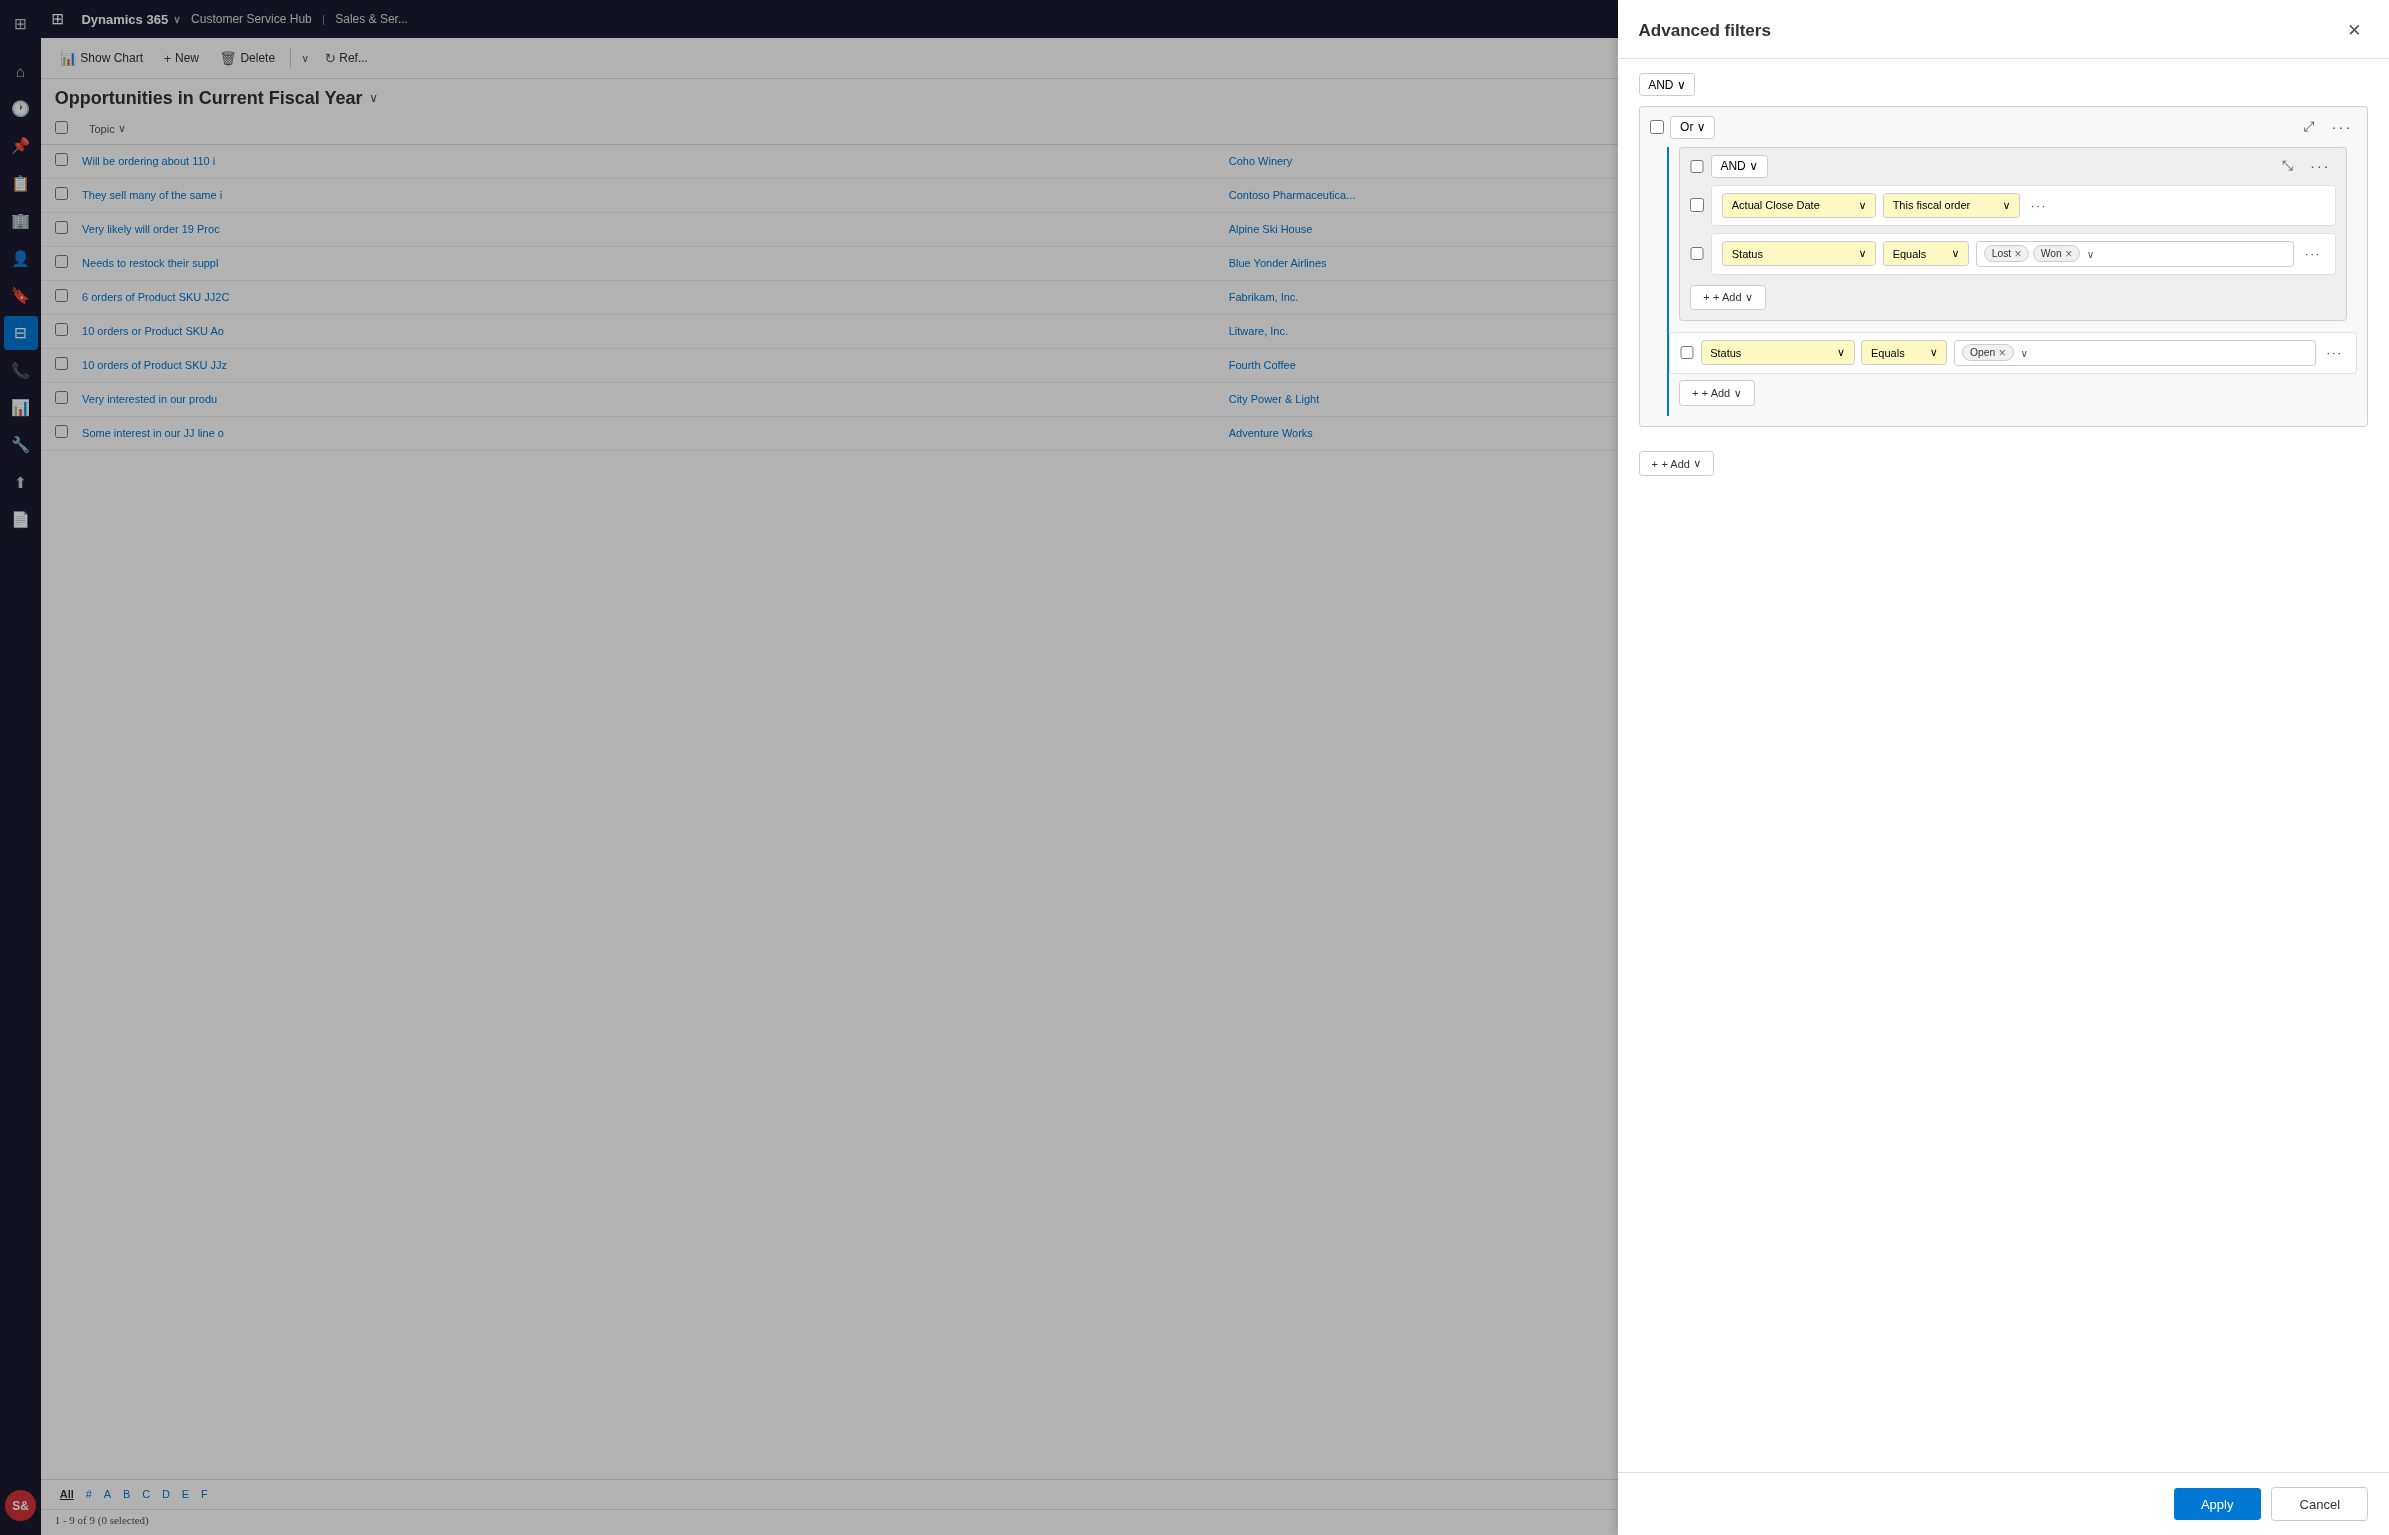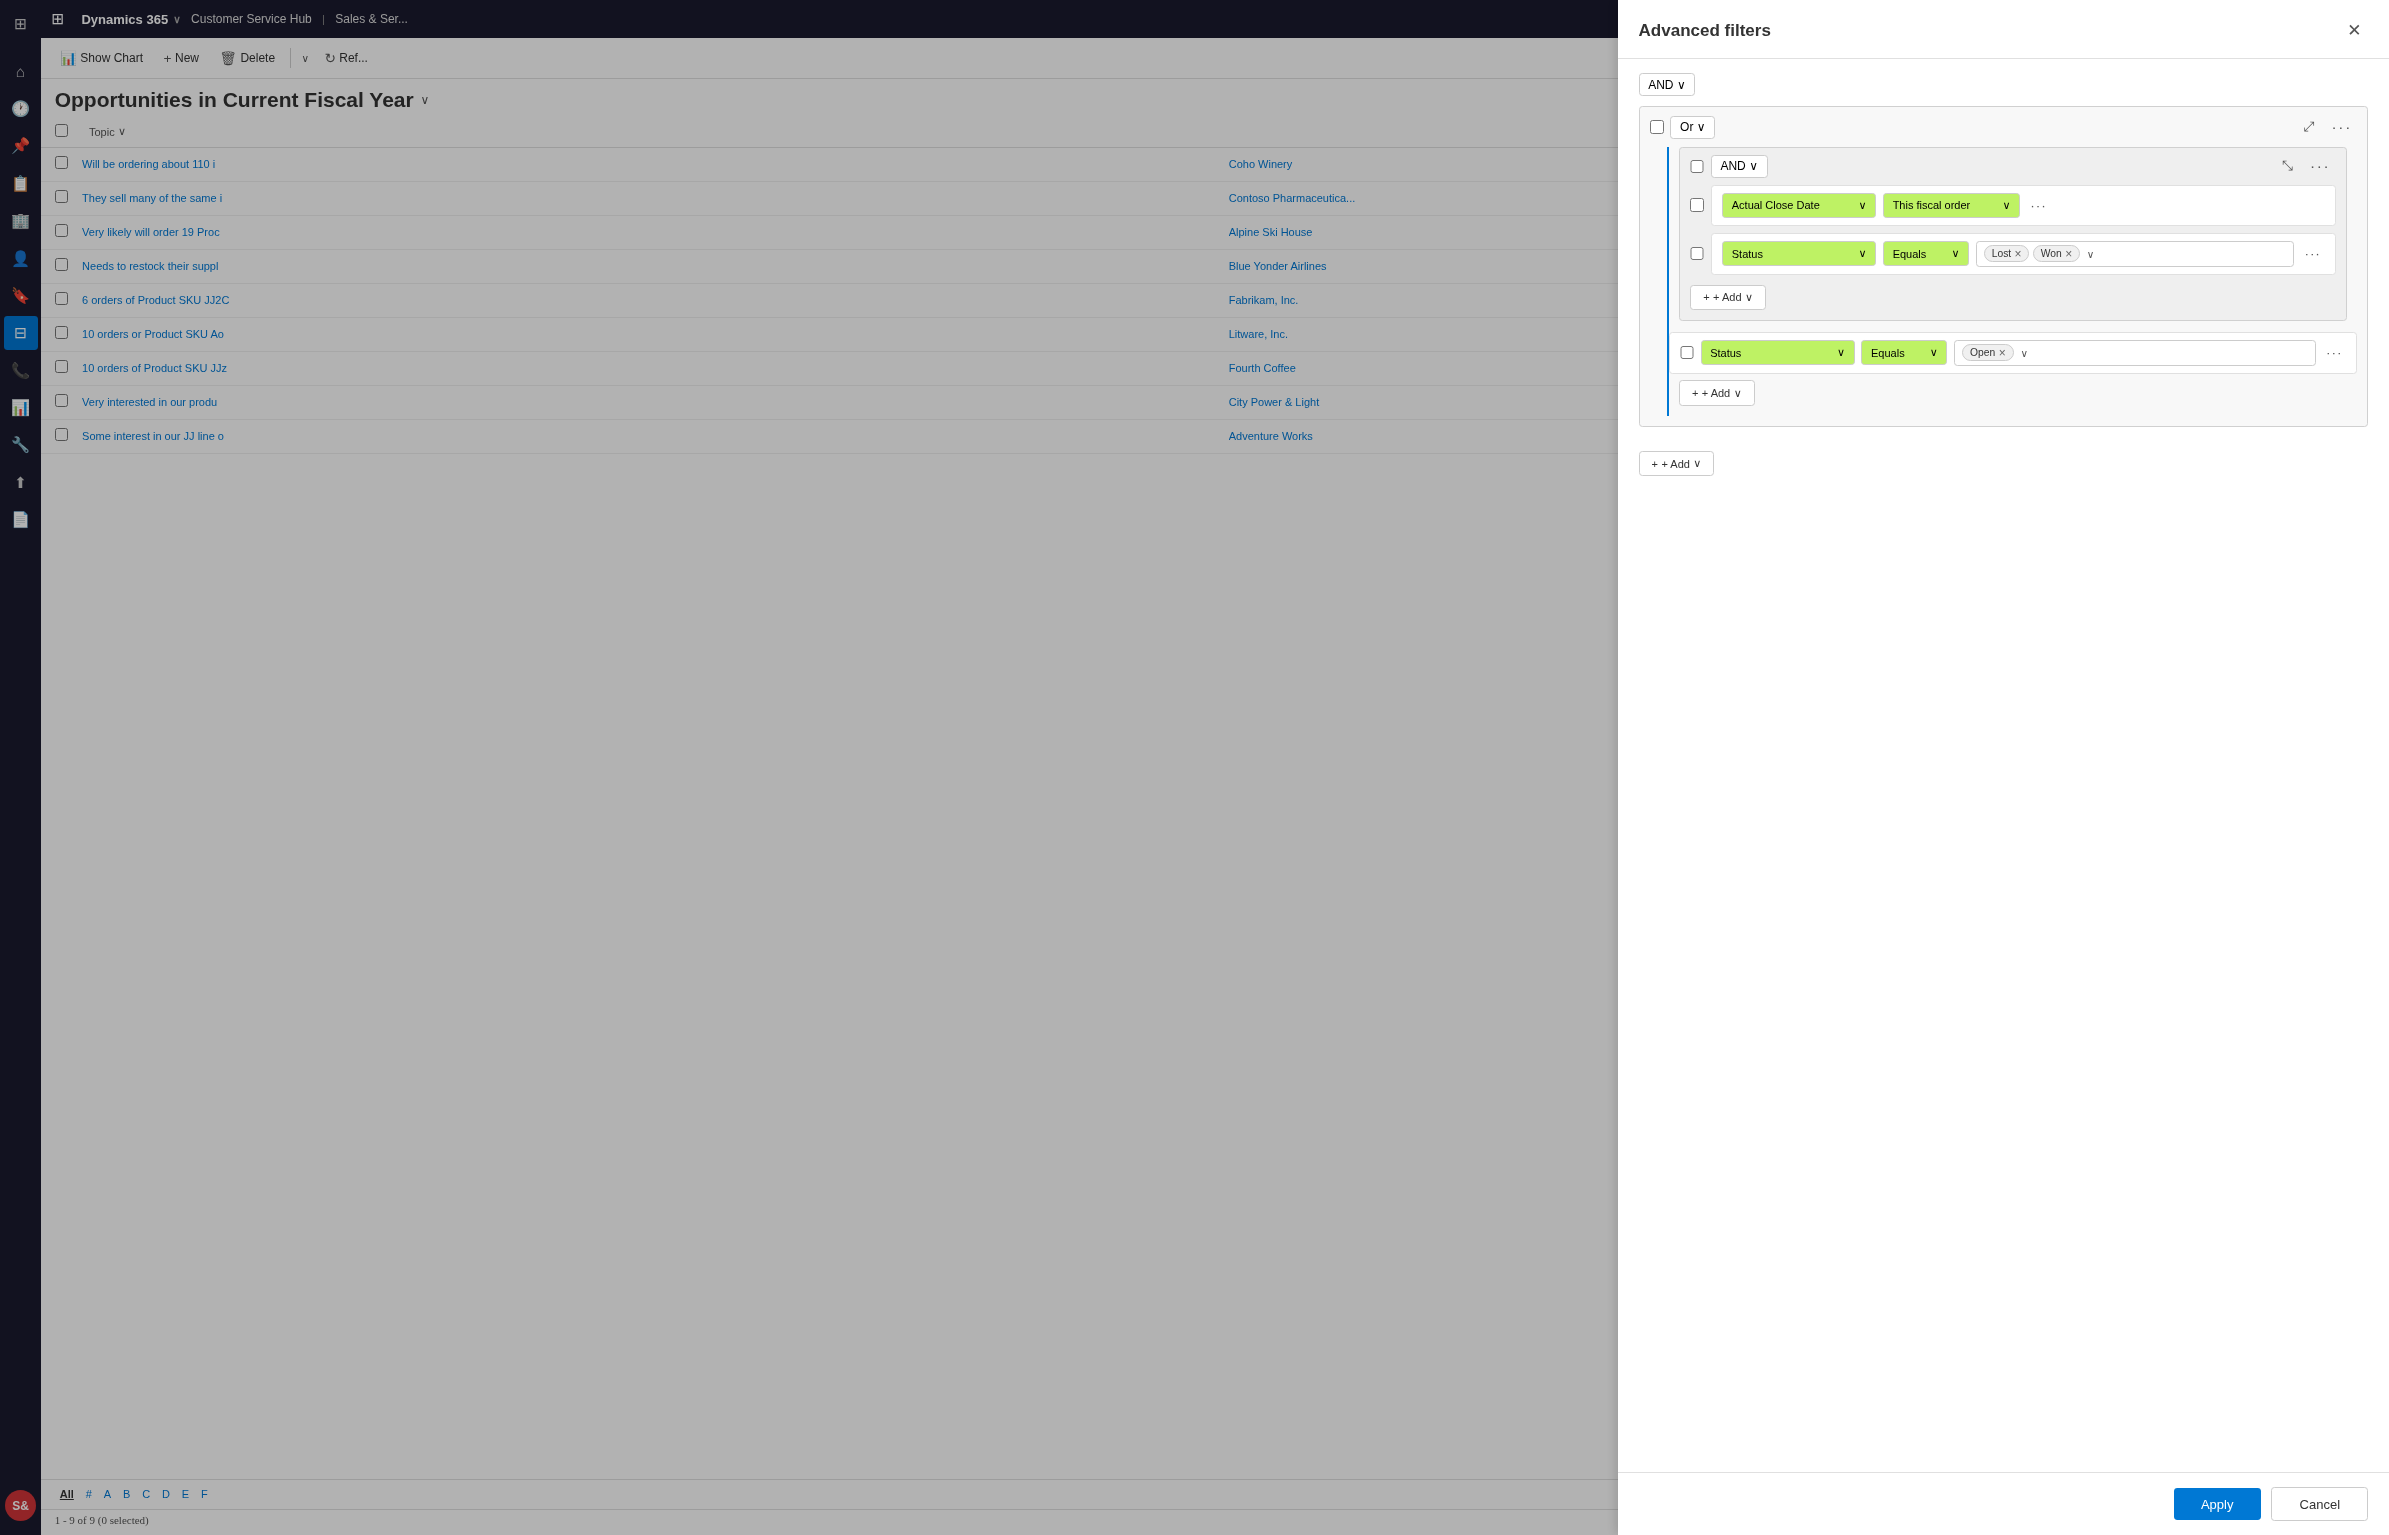--- a/index.html
+++ b/index.html
@@ -86,21 +86,21 @@
       flex: 1;
       overflow: hidden;
       display: flex;
       flex-direction: column;
     }
     .list-header {
       padding: 8.6px 13.7px 5.1px;
       display: flex; align-items: center; gap: 6.9px;
     }
     .list-title {
-      font-size: 21px; font-weight: 600; color: #333;
+      font-size: 18px; font-weight: 600; color: #333;
     }
     .list-title-chevron { color: #555; font-size: 12px; cursor: pointer; }
 
     .column-headers {
       display: flex; align-items: center;
       padding: 0 13.7px;
       border-bottom: 0.9px solid #e0e0e0;
       height: 31px;
     }
     .col-check { width: 27.4px; flex-shrink: 0; }
@@ -240,21 +240,21 @@
       margin: 0 10.3px 10.3px;
     }
     .inner-group-header {
       display: flex; align-items: center; padding: 6.9px 10.3px; gap: 6.9px;
     }
 
     .cond-select {
       display: inline-flex; align-items: center;
       border: 0.9px solid #ccc; border-radius: 3.4px;
       padding: 5.1px 8.6px; gap: 3.4px;
-      cursor: pointer; font-size: 11px; background: #bef264;
+      cursor: pointer; font-size: 11px; background: #fef9c3;
       min-width: 103px; justify-content: space-between;
     }
 
     .cond-select-wide {
       min-width: 154px;
     }
 
     .tag-container {
       display: flex; align-items: center; flex-wrap: wrap; gap: 3.4px;
       border: 0.9px solid #ccc; border-radius: 3.4px;

